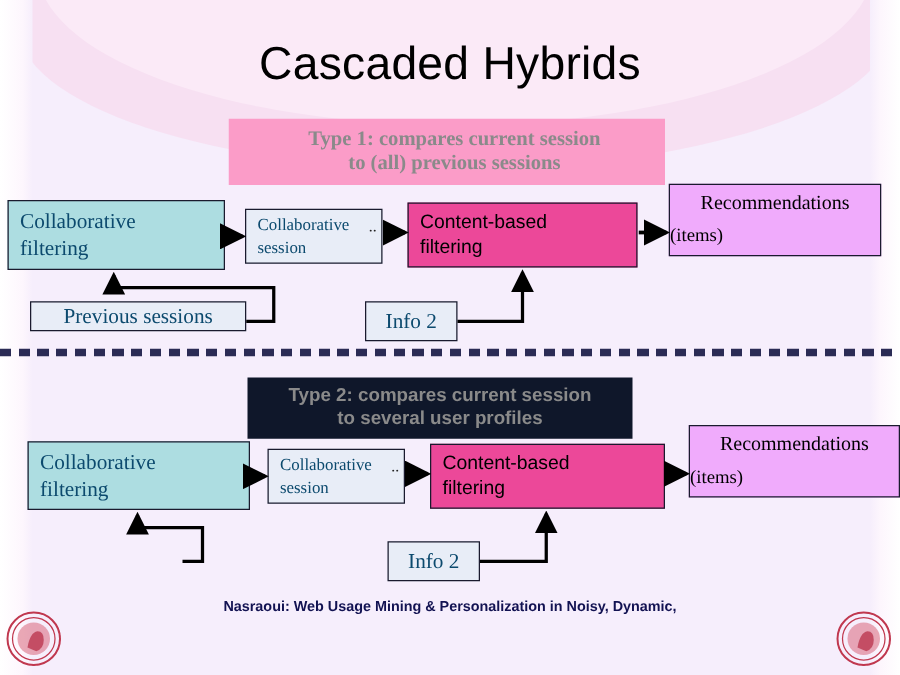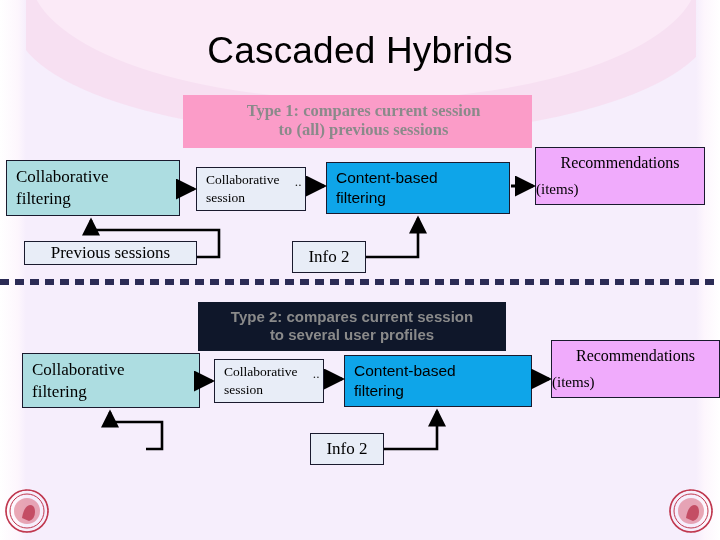--- a/index.html
+++ b/index.html
@@ -90,25 +90,25 @@
   
   .box {
     position: absolute;
     box-sizing: border-box;
     border: 1px solid #1a1a2e;
     display: flex;
     flex-direction: column;
     justify-content: center;
   }
   .box-teal   { background: #addde1; }
-  .box-blue   { background: #0ea5e9; }
+  .box-blue   { background: #ec4899; }
   .box-pale   { background: #e8edf7; }
   .box-olive  { background: #f0abfc; }
 
-  .t-serif  { font-family: "Liberation Serif", serif; color: #000000; }
+  .t-serif  { font-family: "Liberation Serif", serif; color: #0c4a6e; }
   .t-sans   { font-family: "Liberation Sans", sans-serif; color: #000; }
 
   .pad-l { padding-left: 9px; }
 
   .fs-17 { font-size: 17px; line-height: 1.28; }
   .fs-15 { font-size: 15.5px; line-height: 1.3; }
   .fs-13 { font-size: 13.5px; line-height: 1.3; }
 
   .rec-line1 {
     text-align: center;
@@ -272,20 +272,21 @@
 
     <line x1="200" y1="381" x2="212" y2="381" stroke="#000" stroke-width="3" marker-end="url(#ah)"></line>
     <line x1="326" y1="379" x2="342" y2="379" stroke="#000" stroke-width="3" marker-end="url(#ah)"></line>
     <line x1="533" y1="379" x2="549" y2="379" stroke="#000" stroke-width="3" marker-end="url(#ah)"></line>
 
     <path d="M 146 449 L 162 449 L 162 422 L 110 422 L 110 412" fill="none" stroke="#000" stroke-width="2.6" marker-end="url(#ahu)"></path>
     <path d="M 384 449 L 437 449 L 437 418 L 437 411" fill="none" stroke="#000" stroke-width="2.6" marker-end="url(#ahu)"></path>
   </svg>
 
   <div class="footer">
+    <div>Nasraoui: Web Usage Mining &amp; Personalization in Noisy, Dynamic,</div>
   </div>
 
   <svg class="logo logo-left" viewBox="0 0 46 46">
     <circle cx="23" cy="23" r="21" fill="none" stroke="#c0384f" stroke-width="1.6"></circle>
     <circle cx="23" cy="23" r="17" fill="none" stroke="#c0384f" stroke-width="1"></circle>
     <circle cx="23" cy="23" r="13" fill="#d9667a" opacity="0.55"></circle>
     <path d="M18 30 q2-12 8-13 q5 0 5 7 q0 7-6 9 z" fill="#b8304a" opacity="0.75"></path>
     <circle cx="23" cy="23" r="21" fill="none" stroke="#c0384f" stroke-width="0.8" stroke-dasharray="2 2"></circle>
   </svg>
 

